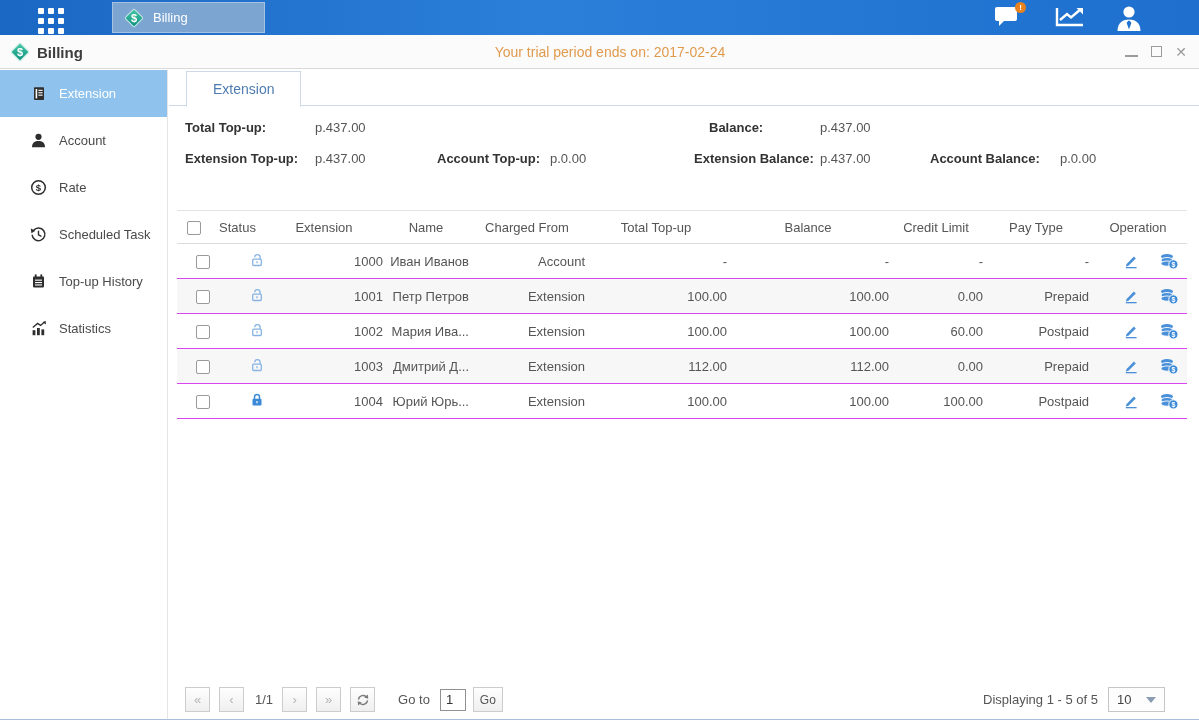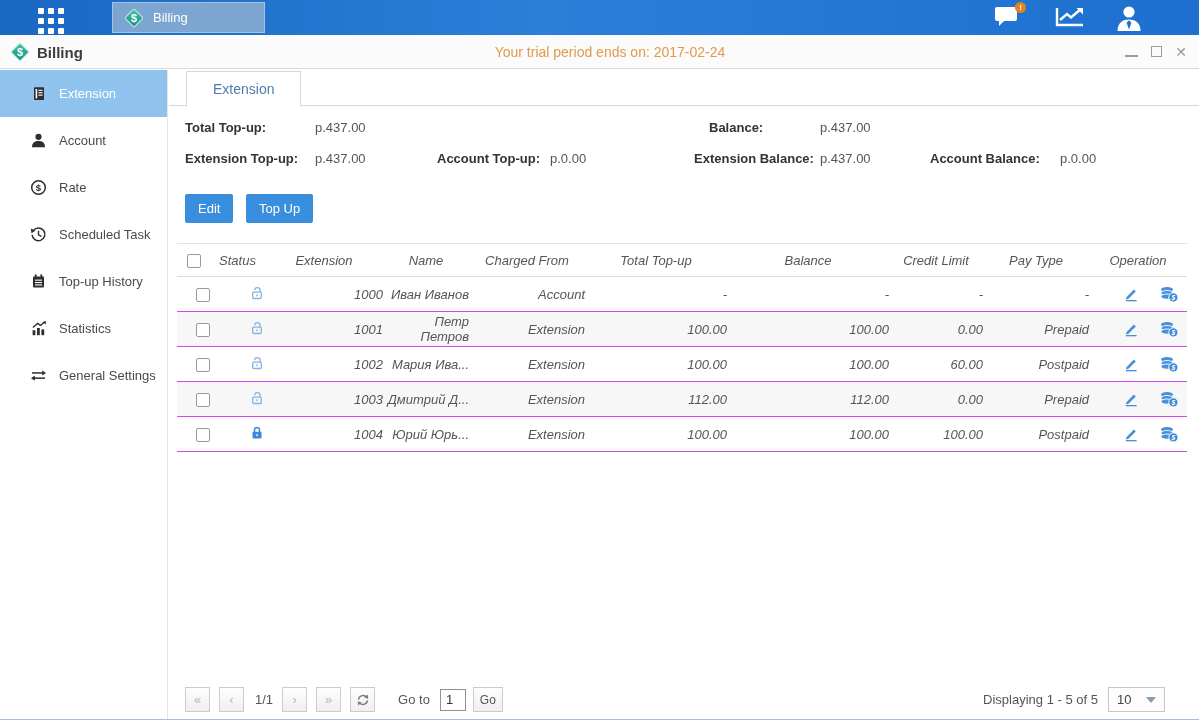--- a/index.html
+++ b/index.html
@@ -58,21 +58,21 @@
 
   .summary { position:relative; height:84px; font-size:13px; }
   .sv { position:absolute; white-space:nowrap; }
   .lbl { font-weight:bold; color:#333; }
   .val { color:#555; }
 
   .actions { margin:4px 0 0 16px; }
   .btn-blue { display:inline-block; background:#3a8ede; color:#fff; border:none; font-size:13px;
               font-family:inherit; padding:7px 13px; border-radius:2px; margin-right:9px; cursor:pointer; }
 
-  .table-wrap { margin:20px 0 0 8px; width:1010px;font-style:italic; }
+  .table-wrap { margin:20px 0 0 8px; width:1010px; }
   table { border-collapse:collapse; width:1010px; table-layout:fixed; font-size:13px; color:#555; }
   thead th { font-weight:normal; color:#555; height:33px; border-top:1px solid #e4e4e4;
              border-bottom:1px solid #dcdcdc; text-align:center; }
   tbody td { height:35px; border-bottom:1px solid #d946ef; text-align:right; }
   tbody tr:nth-child(even) { background:#f7f7f7; }
   .cbx { display:inline-block; width:14px; height:14px; border:1px solid #9a9a9a; border-radius:2px;
          background:#fff; vertical-align:middle; cursor:pointer; }
   .op-cell svg { margin:0 8px; vertical-align:middle; cursor:pointer; }
 
   
@@ -204,29 +204,20 @@
   <div class="side-item">
     <svg width="17" height="17" viewBox="0 0 17 17">
       <rect x="2.6" y="10.2" width="2.8" height="5" fill="#2e2e2e"></rect>
       <rect x="7" y="8" width="2.8" height="7.2" fill="#2e2e2e"></rect>
       <rect x="11.4" y="9.4" width="2.8" height="5.8" fill="#2e2e2e"></rect>
       <path d="M2.8 7.4 L7.6 3.4 L10.6 5.4 L14.2 2.2" fill="none" stroke="#2e2e2e" stroke-width="1.3"></path>
       <polygon points="15.6,0.8 16,4.4 12.6,2.2" fill="#2e2e2e"></polygon>
     </svg>
     <span>Statistics</span>
   </div>
-  <div class="side-item">
-    <svg width="17" height="17" viewBox="0 0 17 17">
-      <rect x="2" y="5.2" width="11.6" height="1.5" fill="#2e2e2e"></rect>
-      <polygon points="12.2,3.4 16,5.95 12.2,8.5" fill="#2e2e2e"></polygon>
-      <rect x="3.4" y="10.4" width="11.6" height="1.5" fill="#2e2e2e"></rect>
-      <polygon points="4.8,8.6 1,11.15 4.8,13.7" fill="#2e2e2e"></polygon>
-    </svg>
-    <span>General Settings</span>
-  </div>
 </div>
 
 <div class="main">
   <div class="tabbar">
     <span class="tab">Extension</span>
   </div>
 
   <div class="summary">
     <span class="sv lbl" style="left:16px;  top:14px;">Total Top-up:</span>
     <span class="sv val" style="left:146px; top:14px;">p.437.00</span>
@@ -235,24 +226,20 @@
     <span class="sv lbl" style="left:16px;  top:45px;">Extension Top-up:</span>
     <span class="sv val" style="left:146px; top:45px;">p.437.00</span>
     <span class="sv lbl" style="left:268px; top:45px;">Account Top-up:</span>
     <span class="sv val" style="left:381px; top:45px;">p.0.00</span>
     <span class="sv lbl" style="left:525px; top:45px;">Extension Balance:</span>
     <span class="sv val" style="left:651px; top:45px;">p.437.00</span>
     <span class="sv lbl" style="left:761px; top:45px;">Account Balance:</span>
     <span class="sv val" style="left:891px; top:45px;">p.0.00</span>
   </div>
 
-  <div class="actions">
-    <button class="btn-blue">Edit</button>
-    <button class="btn-blue">Top Up</button>
-  </div>
 
   <div class="table-wrap">
     <table>
       <colgroup>
         <col style="width:33px">
           <col style="width:55px">
           <col style="width:118px">
           <col style="width:86px">
         <col style="width:116px">
           <col style="width:142px">

